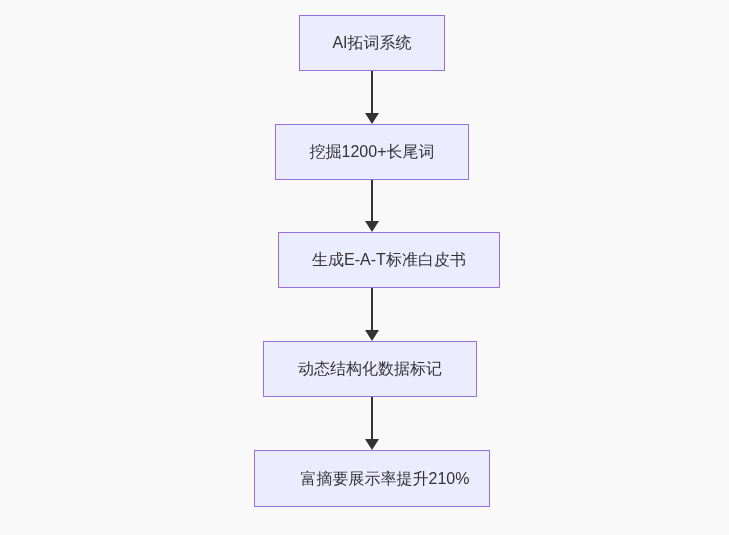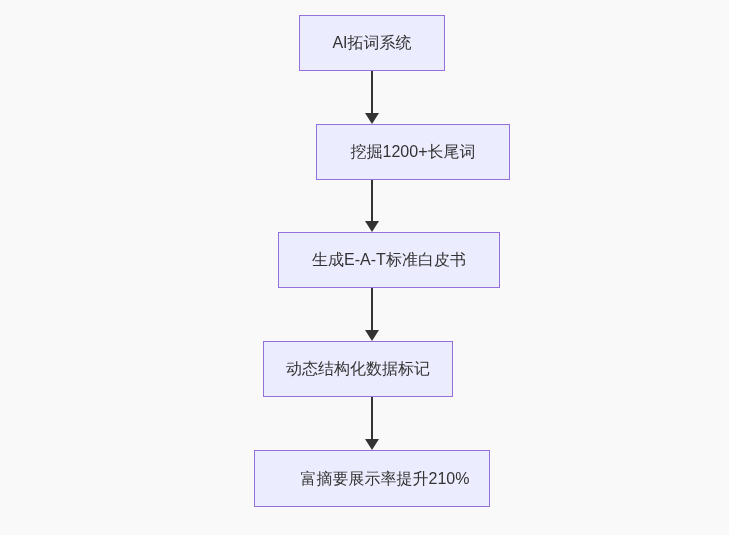--- a/index.html
+++ b/index.html
@@ -29,23 +29,23 @@
     justify-content: center;
     text-align: right;
   }
   .node-label {
     color: #333333;
     font-size: 16px;
     line-height: 1.2;
     white-space: nowrap;
   }
   .node-1 { left: 299px; top: 15px;  width: 146px; height: 56px; }
-  .node-2 { left: 275px; top: 124px; width: 194px; height: 56px; margin-left: 41px; }
+  .node-2 { left: 275px; top: 124px; width: 194px; height: 56px; }
   .node-3 { left: 278px; top: 232px; width: 222px; height: 56px; }
-  .node-4 { left: 263px; top: 341px; width: 190px; height: 56px; }
+  .node-4 { left: 263px; top: 341px; width: 214px; height: 56px; }
   .node-5 { left: 254px; top: 450px; width: 236px; height: 57px; padding-left: 26px; }
   .edge {
     position: absolute;
     left: 364px;
     width: 15px;
     display: flex;
     flex-direction: column;
     align-items: center;
   }
   .edge-line {

